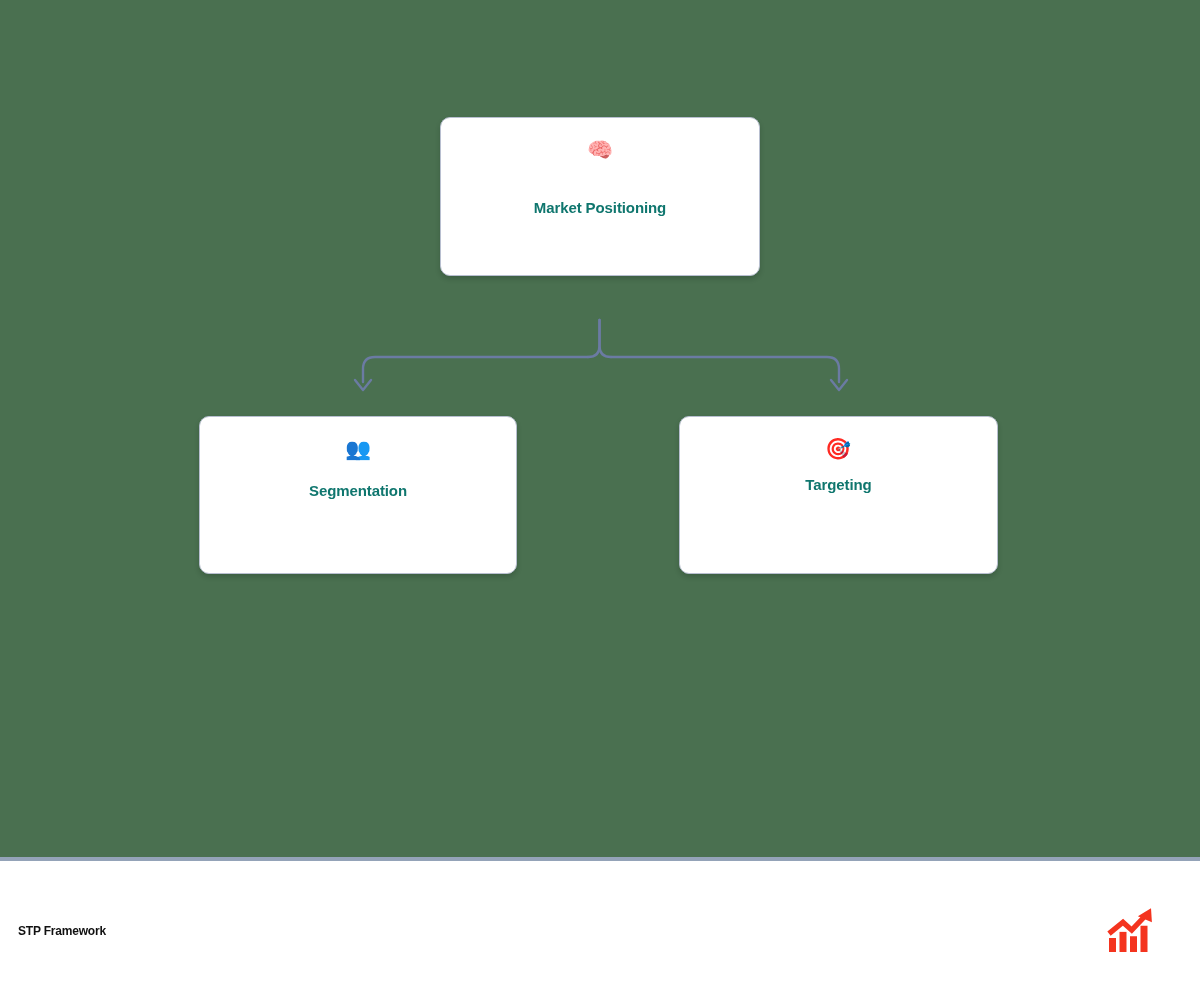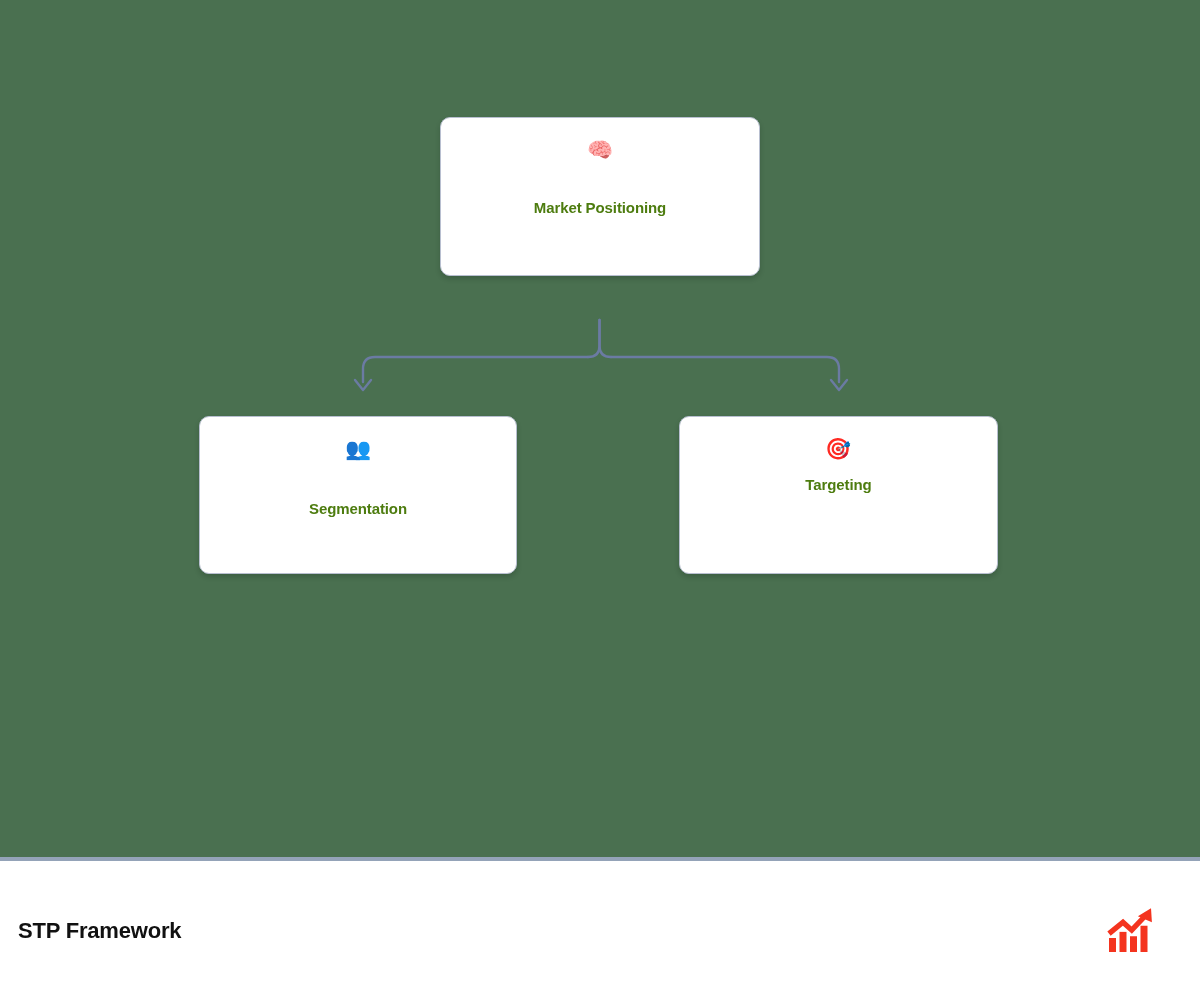--- a/index.html
+++ b/index.html
@@ -61,21 +61,21 @@
     height: 24px;
     display: flex;
     align-items: center;
     justify-content: center;
     user-select: none;
   }
 
   .node-label {
     font-size: 15px;
     font-weight: bold;
-    color: #4d7c0f;
+    color: #0f766e;
     text-align: center;
     letter-spacing: -0.1px;
     padding: 0 12px;
     line-height: 1.25;
   }
 
   
   .node-root {
     left: 440px;
     top: 117px;
@@ -85,21 +85,21 @@
   .node-root .node-icon { margin-top: 19px; }
   .node-root .node-label { margin-top: 38px; }
 
   .node-left {
     left: 199px;
     top: 416px;
     width: 318px;
     height: 158px;
   }
   .node-left .node-icon { margin-top: 19px; }
-  .node-left .node-label { margin-top: 40px; }
+  .node-left .node-label { margin-top: 22px; }
 
   .node-right {
     left: 679px;
     top: 416px;
     width: 319px;
     height: 158px;
   }
   .node-right .node-icon { margin-top: 19px; }
   .node-right .node-label { margin-top: 16px; }
 
@@ -122,21 +122,21 @@
     height: 139px;
     background: #ffffff;
     display: flex;
     align-items: center;
     justify-content: space-between;
     padding: 0 18px 0 18px;
     box-sizing: border-box;
   }
 
   .footer-title {
-    font-size: 22px;
+    font-size: 12px;
     font-weight: bold;
     color: #111111;
     letter-spacing: -0.2px;
   }
 
   .footer-logo {
     width: 60px;
     height: 60px;
     display: flex;
     align-items: center;

